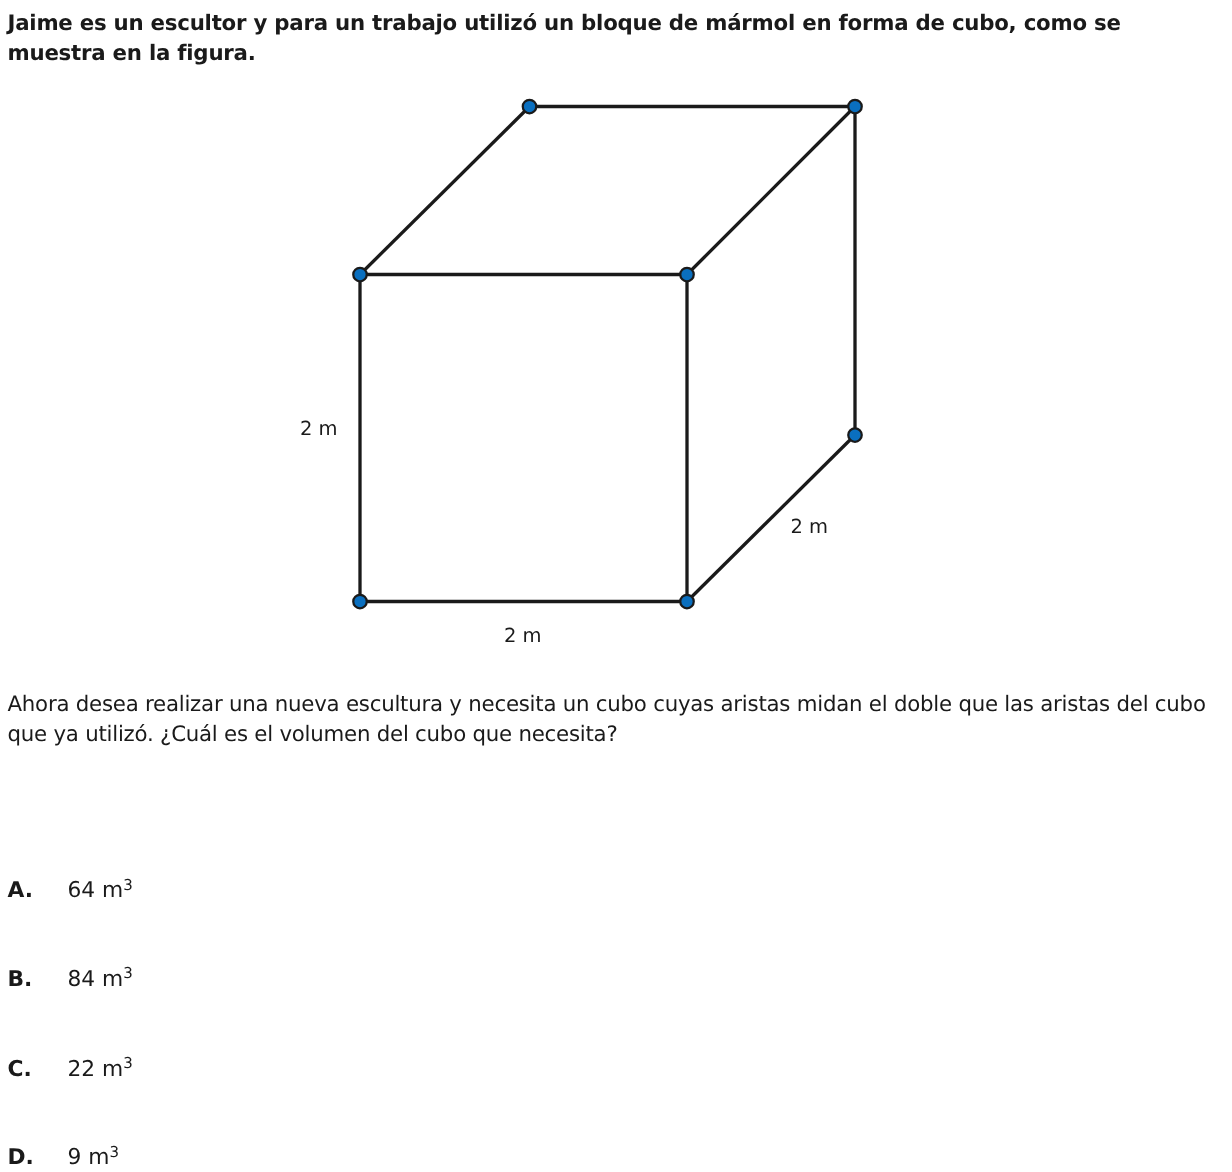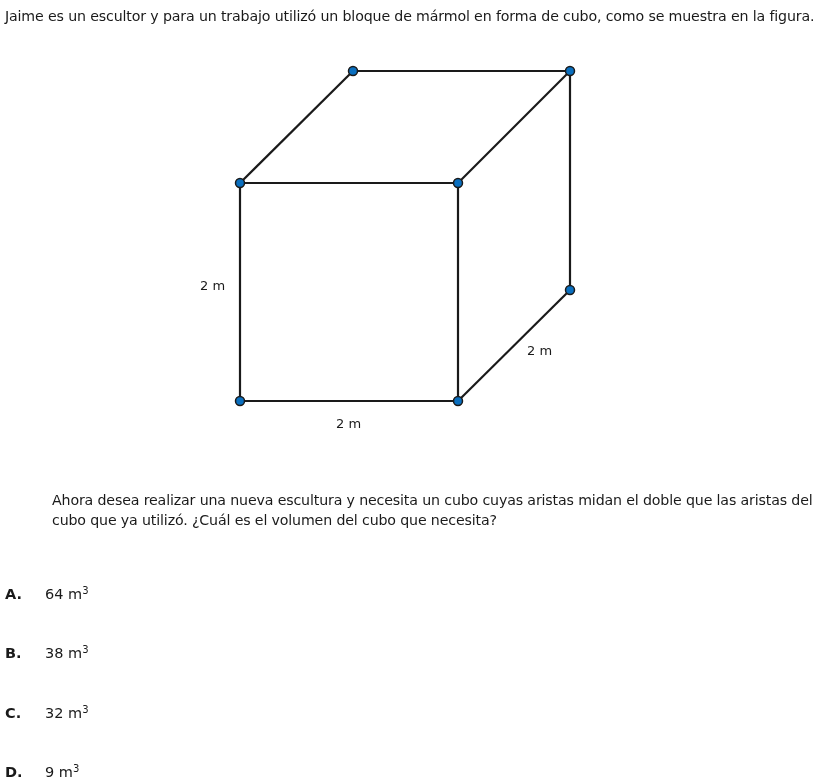--- a/index.html
+++ b/index.html
@@ -4,22 +4,22 @@
   <style>
     html, body { margin: 0; padding: 0; background: #ffffff; }
     body {
       width: 821px; height: 781px; position: relative; overflow: hidden;
       font-family: "DejaVu Sans", sans-serif; color: #1a1a1a;
     }
     .para {
       position: absolute; left: 5px; right: 6px;
       font-size: 14.2px; line-height: 20px; letter-spacing: -0.15px;
     }
-    #intro { top: 6px; }
-    #question { top: 490px; margin-left: 47px; }
+    #intro { top: 6px; font-weight: bold; }
+    #question { top: 460px; }
     svg.figure { position: absolute; left: 0; top: 0; }
     .label { font-family: "DejaVu Sans", sans-serif; font-size: 13px; fill: #1a1a1a; }
     .option {
       position: absolute; left: 5px; font-size: 14.5px; line-height: 20px;
       display: flex; align-items: baseline;
     }
     .option .letter { font-weight: bold; width: 40px; }
     .option sup { font-size: 10px; vertical-align: 5px; line-height: 0; }
   </style>
 </head>
@@ -57,22 +57,22 @@
 </svg>
 
 <div class="para" id="question">Ahora desea realizar una nueva escultura y necesita un cubo cuyas aristas midan el doble que las aristas del cubo que ya utilizó. ¿Cuál es el volumen del cubo que necesita?</div>
 
 <div class="option" style="top:584px;">
   <span class="letter">A.</span>
   <span><span>64 m</span><sup>3</sup></span>
 </div>
 <div class="option" style="top:643px;">
   <span class="letter">B.</span>
-  <span><span>38 m</span><sup>3</sup></span>
+  <span><span>84 m</span><sup>3</sup></span>
 </div>
 <div class="option" style="top:703px;">
   <span class="letter">C.</span>
-  <span><span>32 m</span><sup>3</sup></span>
+  <span><span>22 m</span><sup>3</sup></span>
 </div>
 <div class="option" style="top:762px;">
   <span class="letter">D.</span>
   <span><span>9 m</span><sup>3</sup></span>
 </div>
 
 </body></html>

